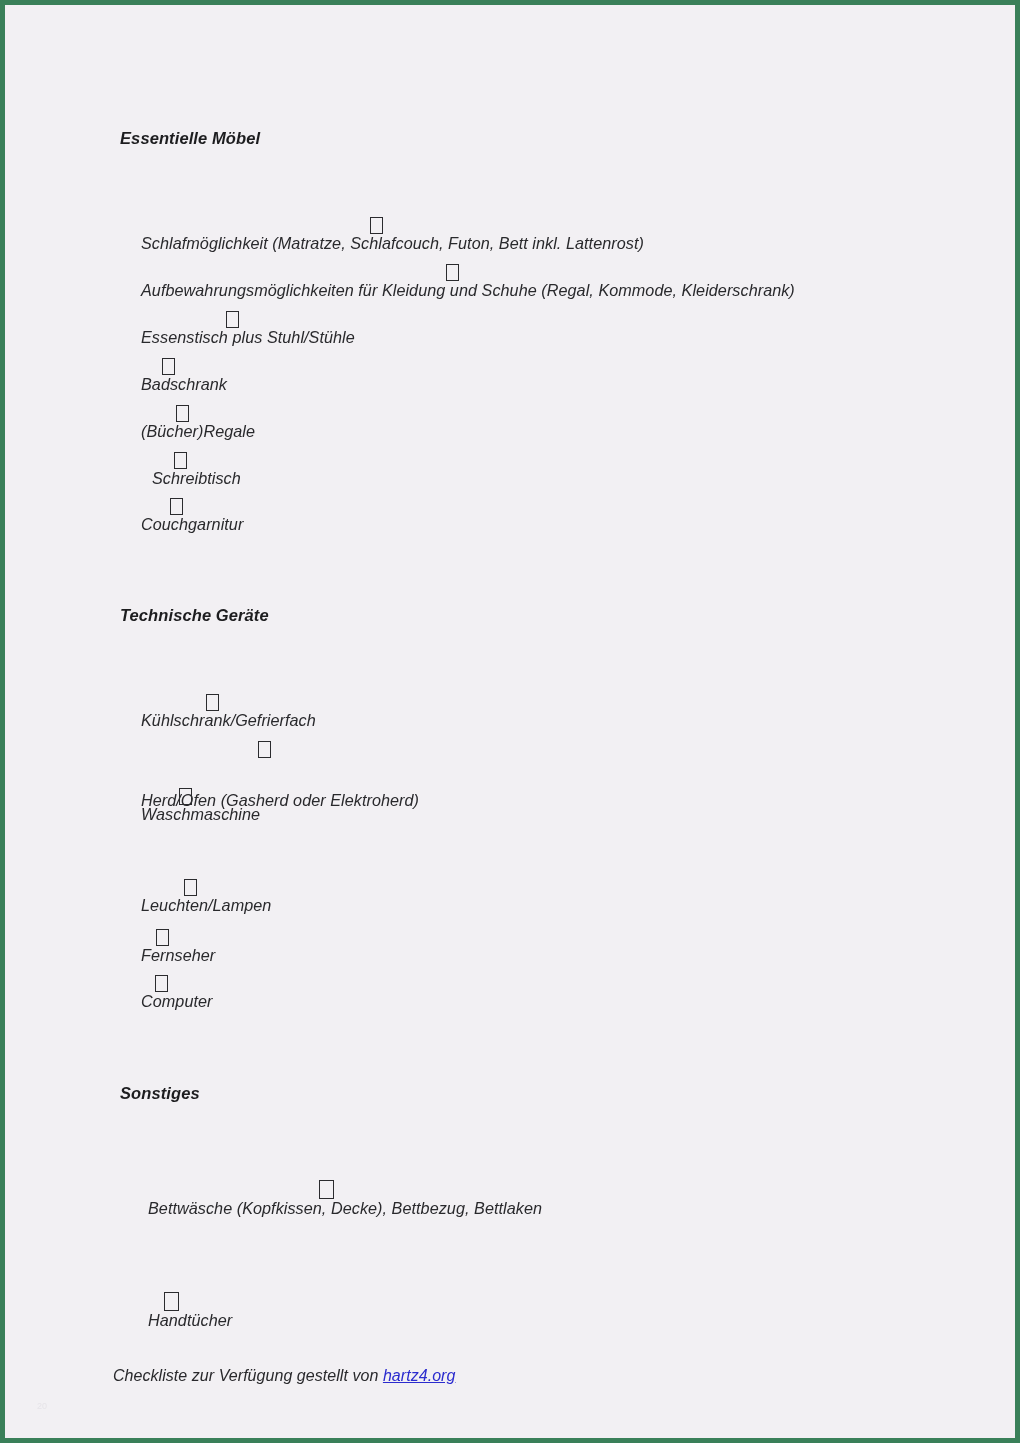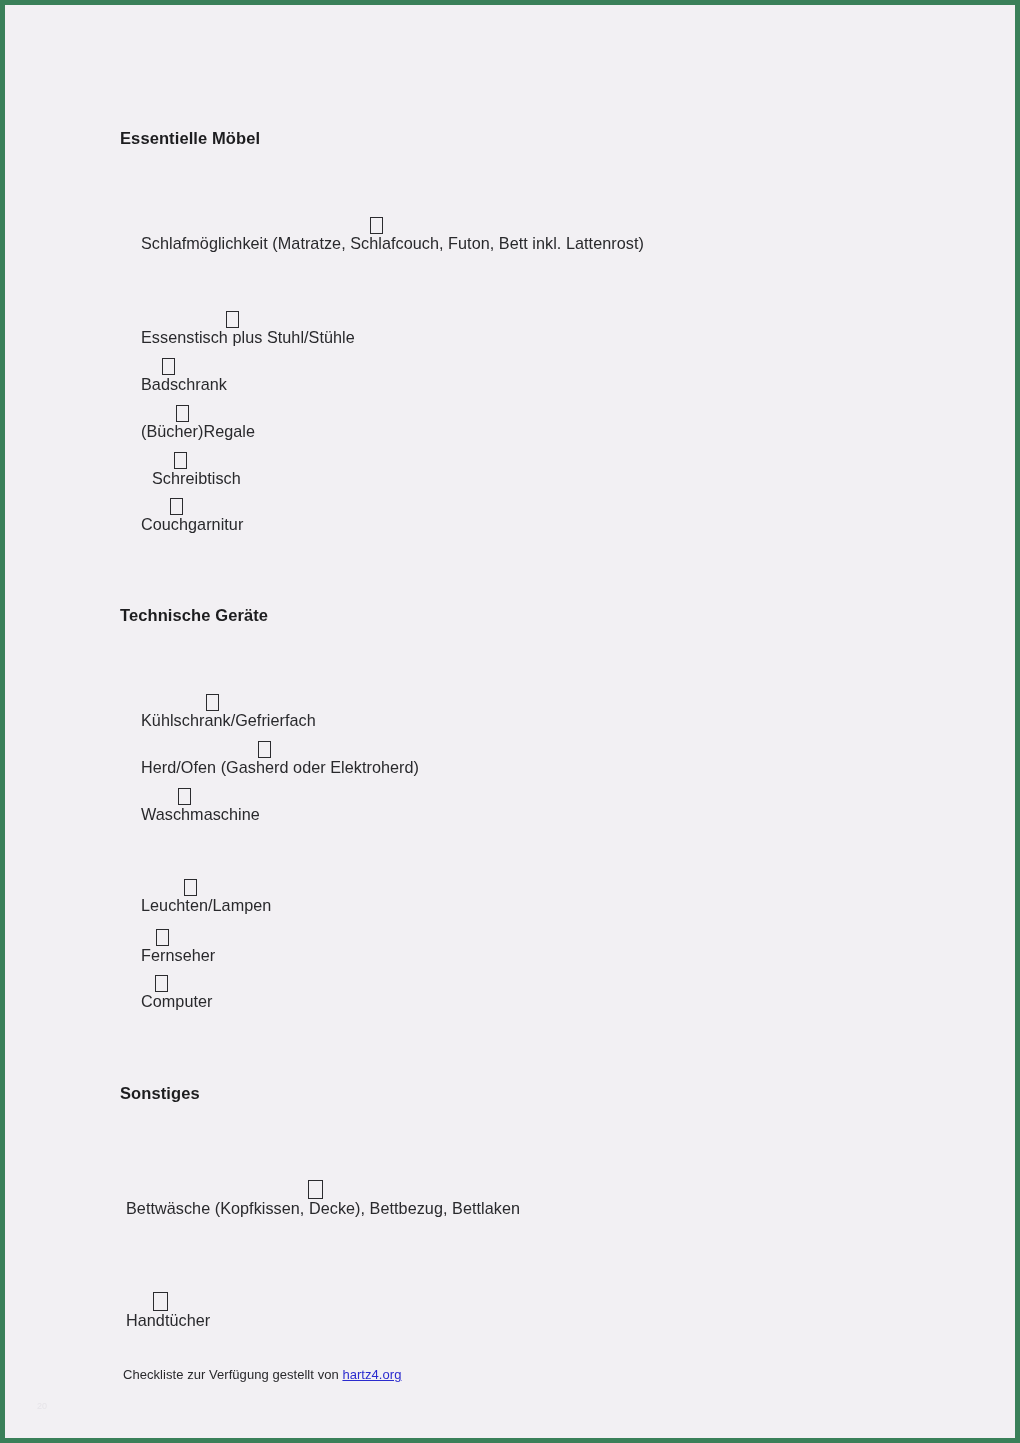--- a/index.html
+++ b/index.html
@@ -22,20 +22,21 @@
     background: #f2f0f3;
     box-sizing: border-box;
     overflow: hidden;
   }
   .content {
     position: absolute;
     left: 0;
     top: 0;
     width: 1010px;
     height: 1433px;
+    font-style: italic;
   }
   .section-heading {
     position: absolute;
     left: 115px;
     font-size: 16.5px;
     font-weight: bold;
     color: #1d1d1f;
     letter-spacing: 0.1px;
     white-space: nowrap;
   }
@@ -60,26 +61,26 @@
     height: 19px;
     border-width: 1.6px;
   }
   .check-label {
     font-size: 16.2px;
     color: #29292c;
     margin-left: 31px;
     letter-spacing: 0.05px;
   }
   .check-row.large .check-label {
-    margin-left: 16px;
+    margin-left: 38px;
   }
   .footer-line {
     position: absolute;
-    left: 118px;
-    font-size: 13px;
+    left: 108px;
+    font-size: 16px;
     color: #29292c;
     white-space: nowrap;
     letter-spacing: 0.05px;
   }
   .footer-link {
     color: #2b2bce;
     text-decoration: underline;
   }
   .page-marker {
     position: absolute;
@@ -93,20 +94,24 @@
 </head>
 <body>
 
 <div class="page">
   <div class="content" id="content-root">
       <div class="section-heading" style="top: 124px;">Essentielle Möbel</div>
       <div class="check-row" style="top: 212px;">
         <span class="checkbox"></span>
         <span class="check-label">Schlafmöglichkeit (Matratze, Schlafcouch, Futon, Bett inkl. Lattenrost)</span>
       </div>
+      <div class="check-row" style="top: 258.9px;">
+        <span class="checkbox"></span>
+        <span class="check-label">Aufbewahrungsmöglichkeiten für Kleidung und Schuhe (Regal, Kommode, Kleiderschrank)</span>
+      </div>
       <div class="check-row" style="top: 305.8px;">
         <span class="checkbox"></span>
         <span class="check-label">Essenstisch plus Stuhl/Stühle</span>
       </div>
       <div class="check-row" style="top: 352.7px;">
         <span class="checkbox"></span>
         <span class="check-label">Badschrank</span>
       </div>
       <div class="check-row" style="top: 399.6px;">
         <span class="checkbox"></span>
@@ -118,21 +123,21 @@
       </div>
       <div class="check-row" style="top: 493.4px;">
         <span class="checkbox"></span>
         <span class="check-label">Couchgarnitur</span>
       </div>
       <div class="section-heading" style="top: 601px;">Technische Geräte</div>
       <div class="check-row" style="top: 689px;">
         <span class="checkbox"></span>
         <span class="check-label">Kühlschrank/Gefrierfach</span>
       </div>
-      <div class="check-row" style="top: 735.9px;">
+      <div class="check-row" style="top: 735.9px; gap: 33px;">
         <span class="checkbox"></span>
         <span class="check-label">Herd/Ofen (Gasherd oder Elektroherd)</span>
       </div>
       <div class="check-row" style="top: 782.8px;">
         <span class="checkbox"></span>
         <span class="check-label">Waschmaschine</span>
       </div>
       <div class="check-row" style="top: 829.7px; margin-top: 44px;">
         <span class="checkbox"></span>
         <span class="check-label">Leuchten/Lampen</span>

